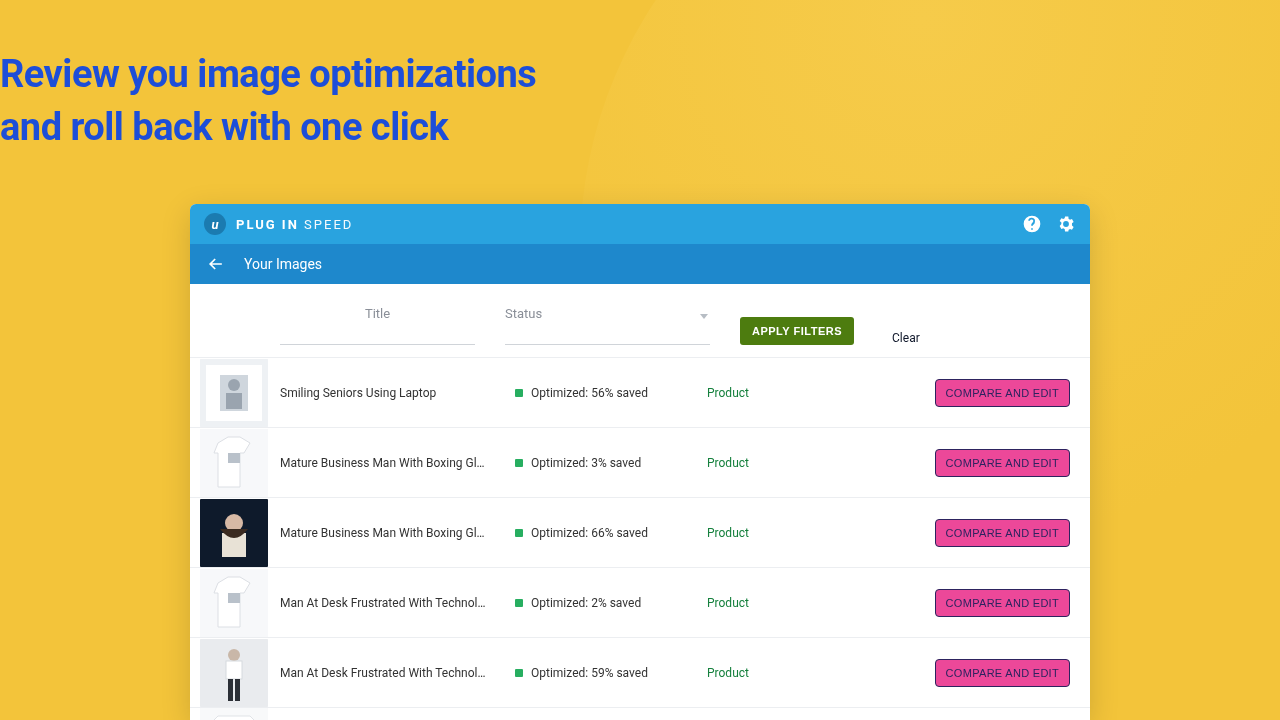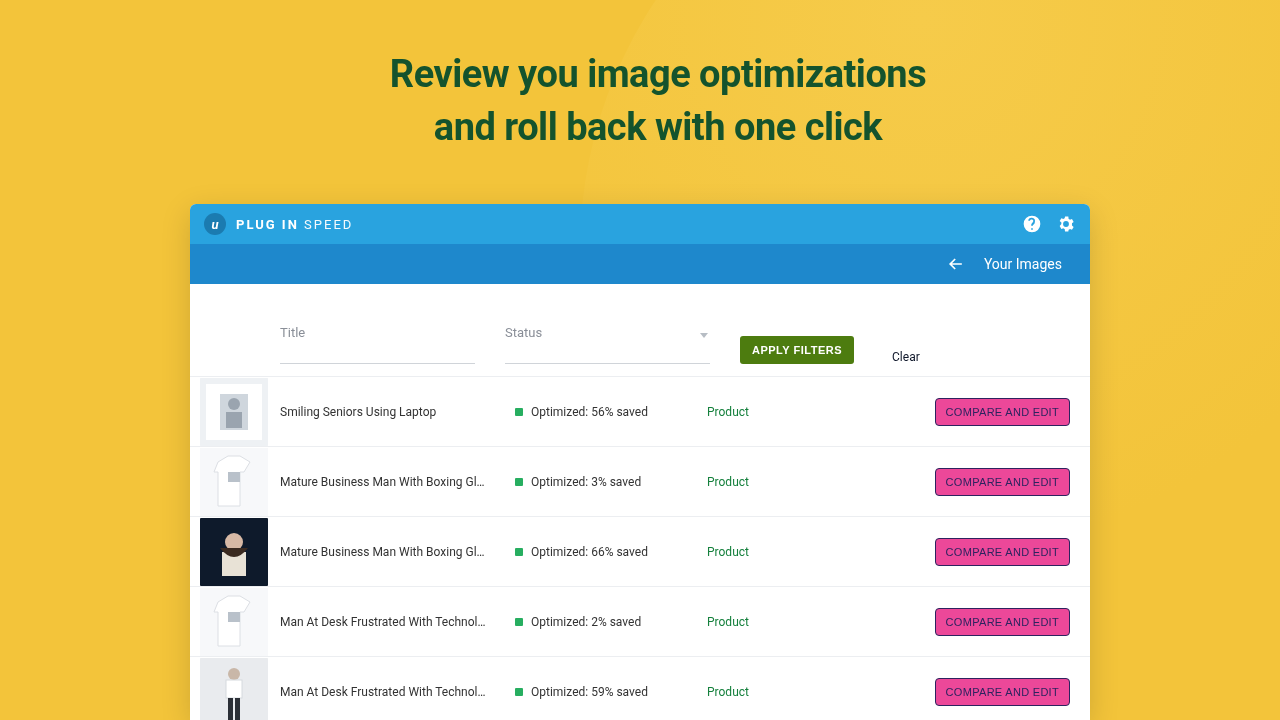--- a/index.html
+++ b/index.html
@@ -14,25 +14,23 @@
   .bg-swirl {
     position: absolute;
     top: -200px; right: -200px;
     width: 900px; height: 900px;
     border-radius: 50%;
     background: radial-gradient(circle at 30% 30%, #f6cb4a 0%, #f3c43a 60%);
     transform: rotate(20deg);
   }
   .hero {
     position: relative;
-    text-align: center;
     padding-top: 48px;
-    color: #14532d;
+    color: #1d4ed8;
     font-weight: 700;
-    padding-left: 36px;
   }
   .hero h1 {
     font-size: 38px;
     line-height: 1.4;
     letter-spacing: -0.5px;
   }
   .panel {
     position: absolute;
     left: 190px;
     top: 204px;
@@ -62,37 +60,36 @@
   .brand { font-size: 13px; letter-spacing: 2px; font-weight: 700; text-align: right; }
   .brand .light { font-weight: 400; opacity: 0.95; }
   .topbar-spacer { flex: 1; }
   .top-icon { width: 20px; height: 20px; margin-left: 14px; cursor: pointer; display:flex;align-items:center;justify-content:center; }
   .top-icon svg { fill: #fff; }
   .subbar {
     height: 40px;
     background: #1e88cc;
     display: flex;
     align-items: center;
-    padding: 0 28px;
+    padding: 0 16px;
     color: #fff;
     font-size: 14px;
-    justify-content: flex-end;
   }
   .back-arrow { width: 20px; height: 20px; margin-right: 18px; cursor: pointer; display:flex;align-items:center;justify-content:center;}
   .back-arrow svg { stroke: #fff; fill: none; stroke-width: 2; }
   .content { padding: 0; background:#fff; }
   .filters {
     display: flex;
     align-items: flex-end;
     padding: 22px 20px 12px 90px;
     gap: 30px;
   }
   .filter-col { display: flex; flex-direction: column; }
-  .filter-col.title { width: 195px; }
-  .filter-col.status { width: 205px; margin-top: 19px; }
+  .filter-col.title { width: 195px; align-items: center; }
+  .filter-col.status { width: 205px; }
   .filter-col.type { width: 120px; }
   .filters label {
     font-size: 13px;
     color: #8a8f98;
     margin-bottom: 2px;
   }
   .filter-input {
     border: none;
     border-bottom: 1px solid #d0d4d9;
     height: 22px;

